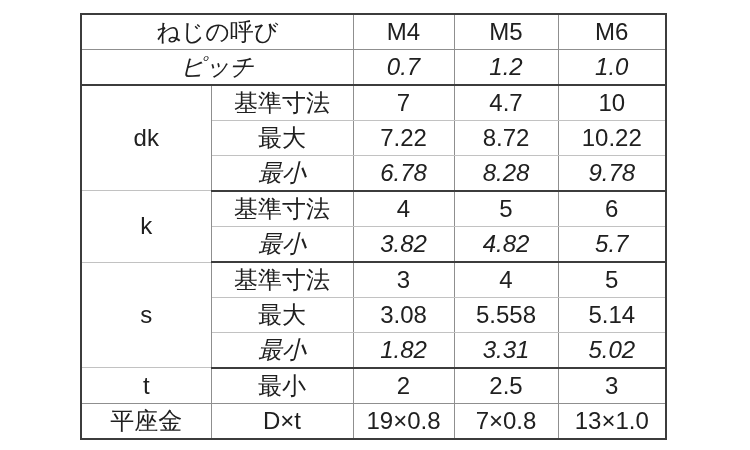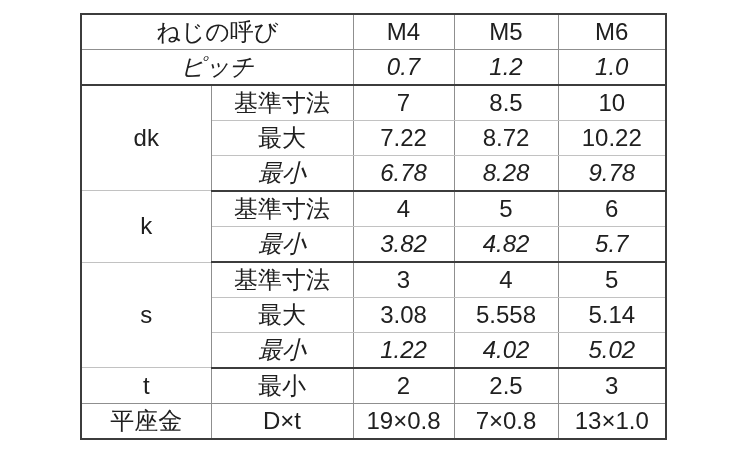--- a/index.html
+++ b/index.html
@@ -70,21 +70,21 @@
       <td colspan="2">ピッチ</td>
       <td>0.7</td>
       <td>1.2</td>
       <td>1.0</td>
     </tr>
 
     <tr class="r-light">
       <td rowspan="3" class="dark-bottom">dk</td>
       <td>基準寸法</td>
       <td>7</td>
-      <td>8.5</td>
+      <td>4.7</td>
       <td>10</td>
     </tr>
     <tr class="r-light">
       <td>最大</td>
       <td>7.22</td>
       <td>8.72</td>
       <td>10.22</td>
     </tr>
     <tr class="r-dark">
       <td>最小</td>
@@ -115,22 +115,22 @@
       <td>5</td>
     </tr>
     <tr class="r-light">
       <td>最大</td>
       <td>3.08</td>
       <td>5.558</td>
       <td>5.14</td>
     </tr>
     <tr class="r-dark">
       <td>最小</td>
-      <td>1.22</td>
-      <td>4.02</td>
+      <td>1.82</td>
+      <td>3.31</td>
       <td>5.02</td>
     </tr>
 
     <tr class="r-medium">
       <td>t</td>
       <td>最小</td>
       <td>2</td>
       <td>2.5</td>
       <td>3</td>
     </tr>

